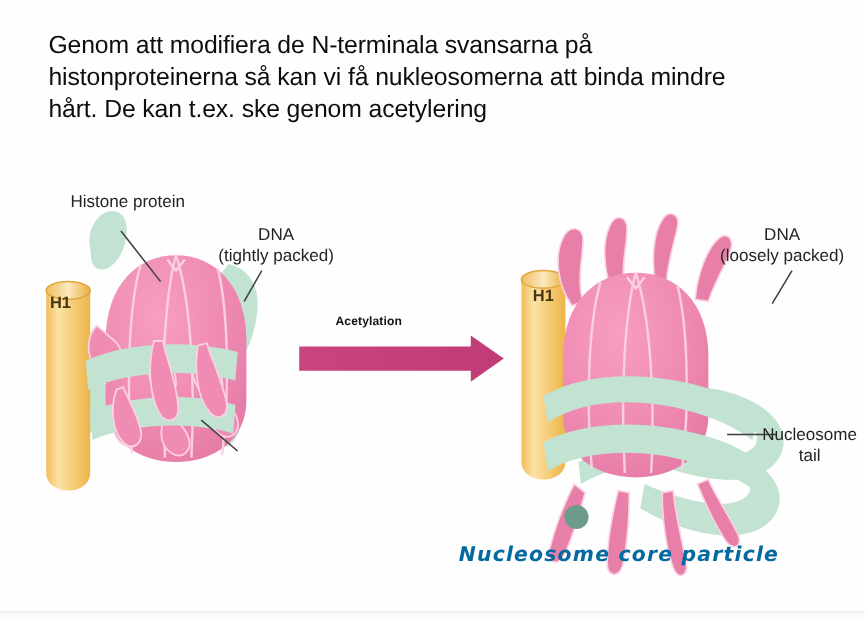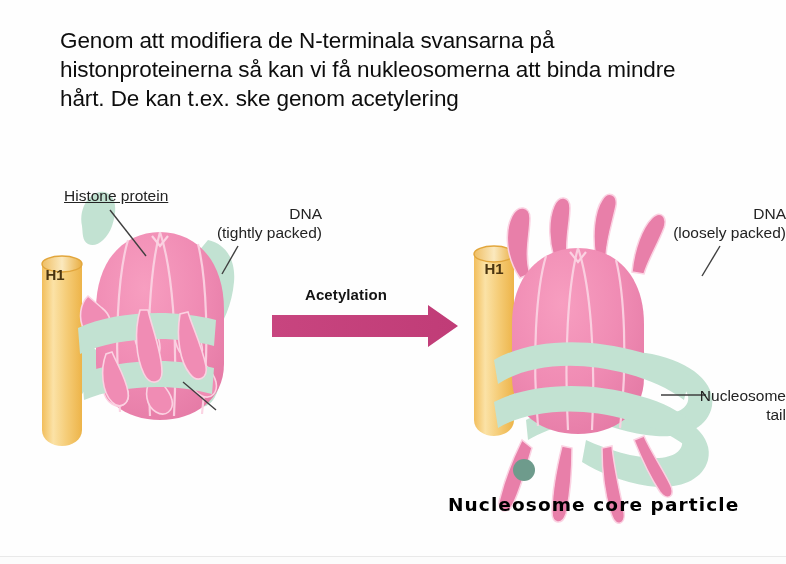--- a/index.html
+++ b/index.html
@@ -19,58 +19,58 @@
   #slide-title {
     position: absolute;
     left: 44px; top: 26px;
     width: 716px;
     font-size: 22.5px;
     line-height: 29px;
     color: #0d0d0d;
     letter-spacing: -0.1px;
     white-space: pre-line;
     font-weight: 400;
-    margin-left: 16px;
   }
 
   
   #figure {
     position: absolute;
     left: 0; top: 148px;
     width: 786px; height: 400px;
   }
   #figure svg { display: block; }
 
   .fig-label {
     position: absolute;
     font-family: "Liberation Sans", sans-serif;
     font-size: 15.5px;
     line-height: 19px;
     color: #232323;
     white-space: pre-line;
   }
-  .fig-label.center { text-align: right; }
+  .fig-label.center { text-align: center; }
 
   #acetylation-label {
     position: absolute;
     left: 305px; top: 286px;
-    font-size: 15px;
+    font-size: 11px;
     font-weight: bold;
     color: #141414;
     letter-spacing: 0.1px;
   }
 
   #core-particle-caption {
     position: absolute;
-    left: 448px; top: 494px;
+    left: 417px; top: 494px;
     font-family: "DejaVu Sans", sans-serif;
     font-size: 18.5px;
     font-weight: bold;
-    color: #000000;
+    color: #0369a1;
     letter-spacing: 1.1px;
+    font-style: italic;
   }
 
   #bottom-divider {
     position: absolute;
     left: 0; bottom: 7px;
     width: 786px; height: 1px;
     background: #e9e9e9;
   }
   #bottom-strip {
     position: absolute;
@@ -224,21 +224,21 @@
 
     <g stroke="#3F3F3F" stroke-width="1.4" fill="none">
       <line x1="110" y1="62" x2="146" y2="108"></line>
       <line x1="238" y1="98" x2="222" y2="126"></line>
       <line x1="183" y1="234" x2="216" y2="262"></line>
       <line x1="720" y1="98" x2="702" y2="128"></line>
       <line x1="661" y1="247" x2="706" y2="247"></line>
     </g>
   </svg>
 
-  <div class="fig-label" style="left:64px; top:38px;text-decoration:underline;">Histone protein</div>
+  <div class="fig-label" style="left:64px; top:26px;">Histone protein</div>
 
   <div class="fig-label center" style="left:180px; top:56px; width:142px;">DNA
 (tightly packed)</div>
 
 
   <div class="fig-label center" style="left:636px; top:56px; width:150px;">DNA
 (loosely packed)</div>
 
   <div class="fig-label center" style="left:686px; top:238px; width:100px;">Nucleosome
 tail</div>

